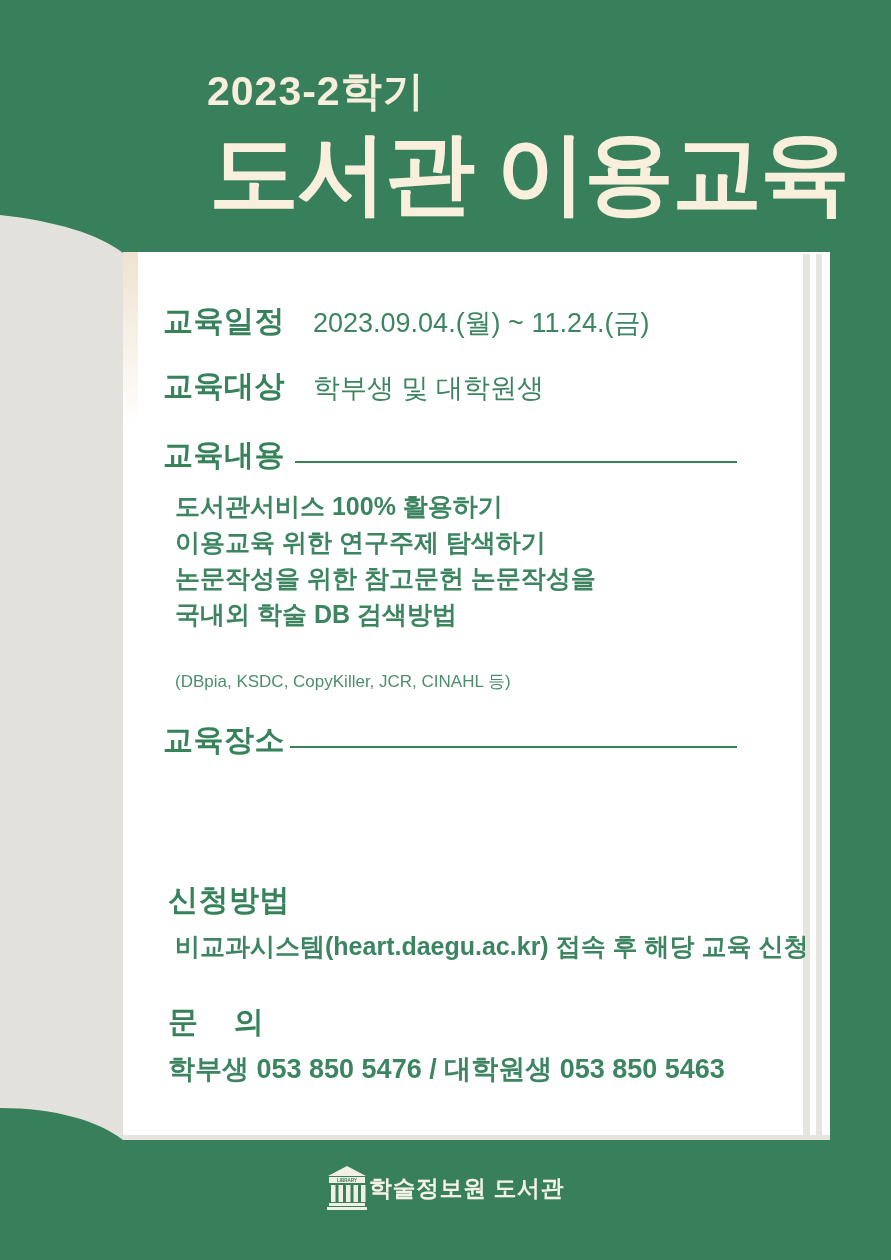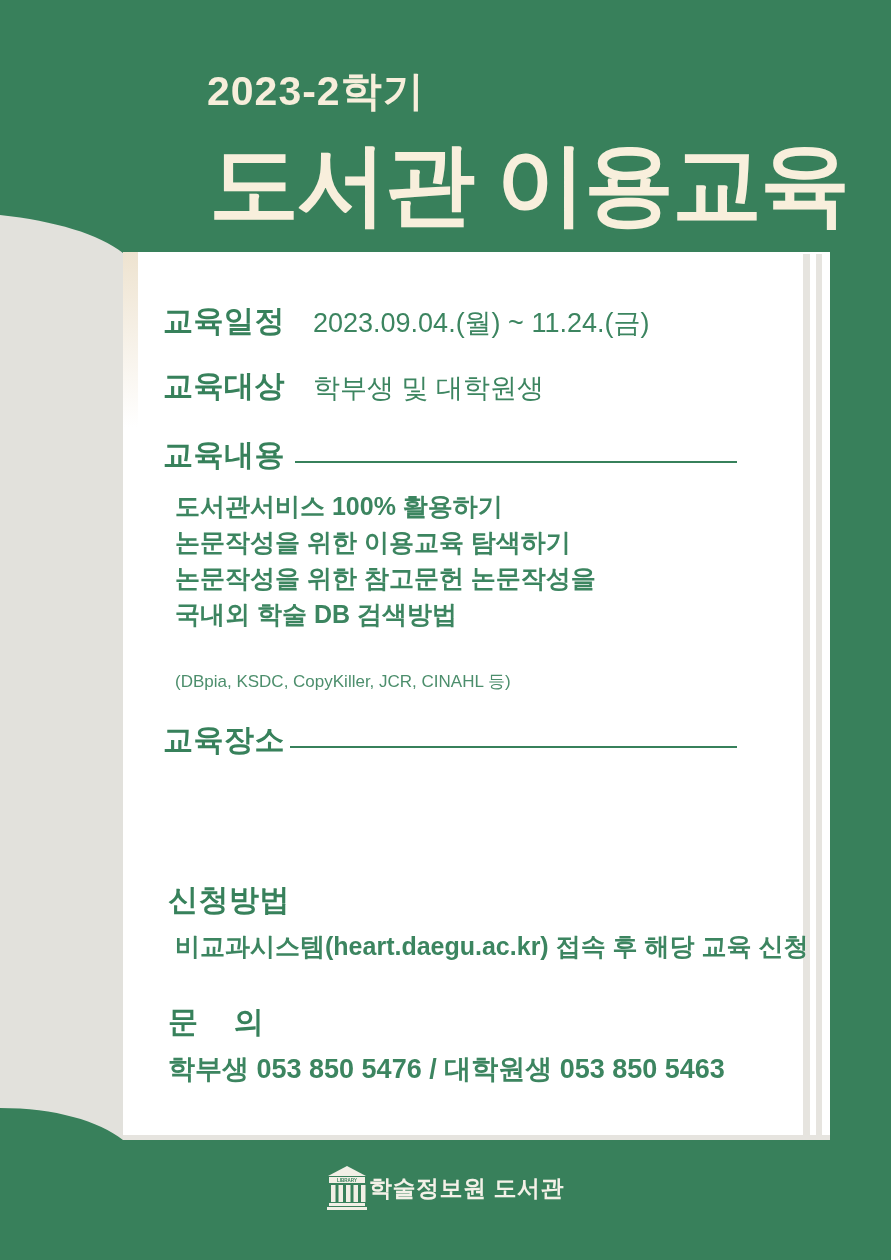--- a/index.html
+++ b/index.html
@@ -11,21 +11,21 @@
   .abs{position:absolute;}
 
   
   .semester{
     left:207px;top:64px;
     font-size:41px;font-weight:900;color:#F7EEDB;letter-spacing:1px;
   }
   .main-title{
     left:209px;top:126px;
     font-size:90px;font-weight:900;color:#F8EFDC;letter-spacing:-2px;
-    line-height:1.05;white-space:nowrap;margin-top:11px;
+    line-height:1.05;white-space:nowrap;
   }
 
   
   .book-svg{left:0;top:0;pointer-events:none;}
 
   
   .page{
     left:123px;top:252px;width:707px;height:888px;
     background:#ffffff;
   }
@@ -100,21 +100,21 @@
   <div class="abs lbl p-schedule-lbl">교육일정</div>
   <div class="abs val p-schedule-val">2023.09.04.(월) ~ 11.24.(금)</div>
 
   <div class="abs lbl p-audience-lbl">교육대상</div>
   <div class="abs val p-audience-val">학부생 및 대학원생</div>
 
   <div class="abs lbl p-content-lbl">교육내용</div>
   <div class="abs sep p-content-sep"></div>
   <div class="abs p-content-list">
     <div class="body-line">도서관서비스 100% 활용하기</div>
-    <div class="body-line">논문작성을 위한 이용교육 탐색하기</div>
+    <div class="body-line">이용교육 위한 연구주제 탐색하기</div>
     <div class="body-line">논문작성을 위한 참고문헌 논문작성을</div>
     <div class="body-line">국내외 학술 DB 검색방법</div>
   </div>
   <div class="abs note-line p-content-note">(DBpia, KSDC, CopyKiller, JCR, CINAHL 등)</div>
 
   <div class="abs lbl p-location-lbl">교육장소</div>
   <div class="abs sep p-location-sep"></div>
 
   <div class="abs lbl p-apply-lbl">신청방법</div>
   <div class="abs body-line p-apply-val">비교과시스템(heart.daegu.ac.kr) 접속 후 해당 교육 신청</div>

